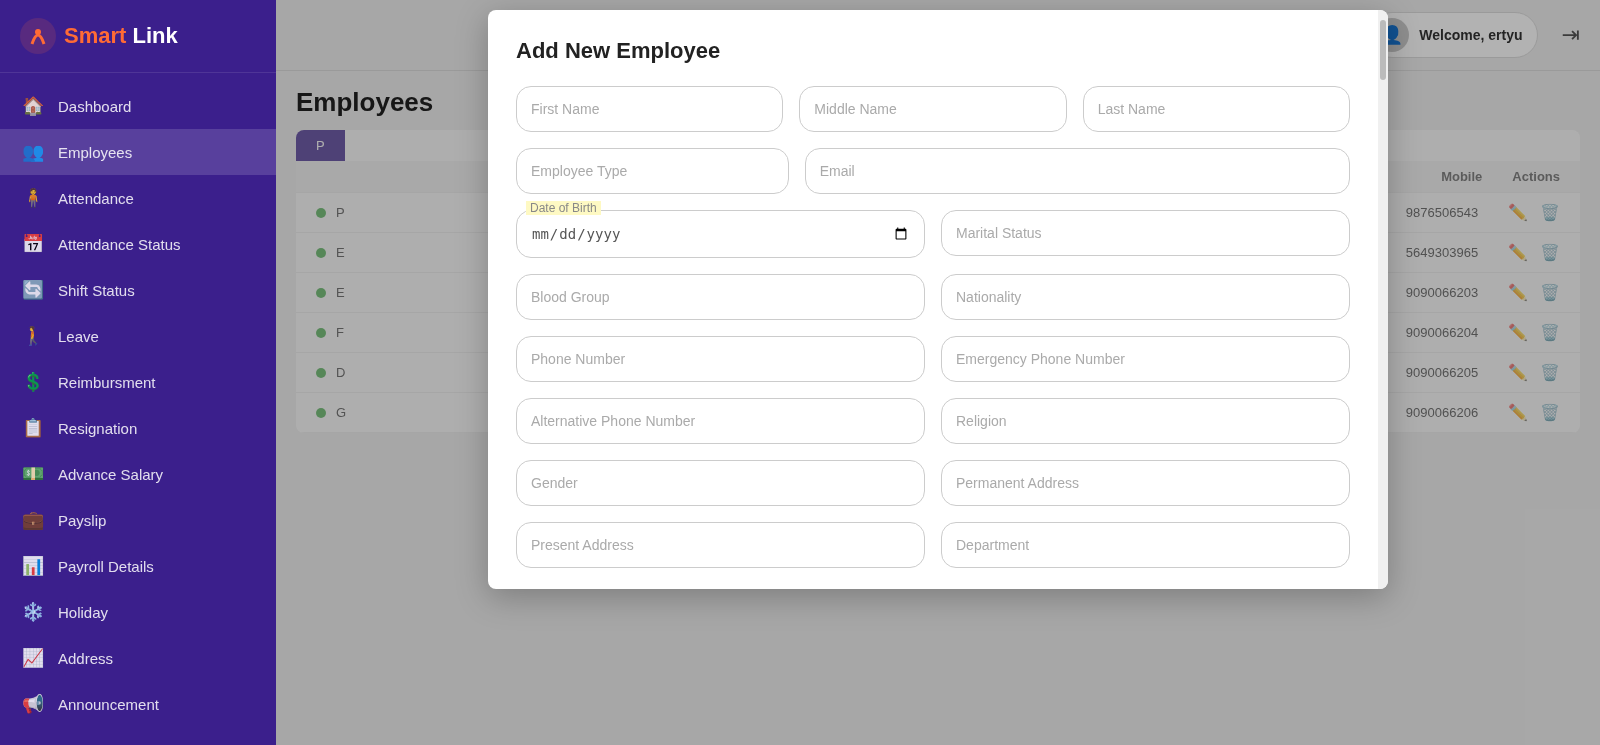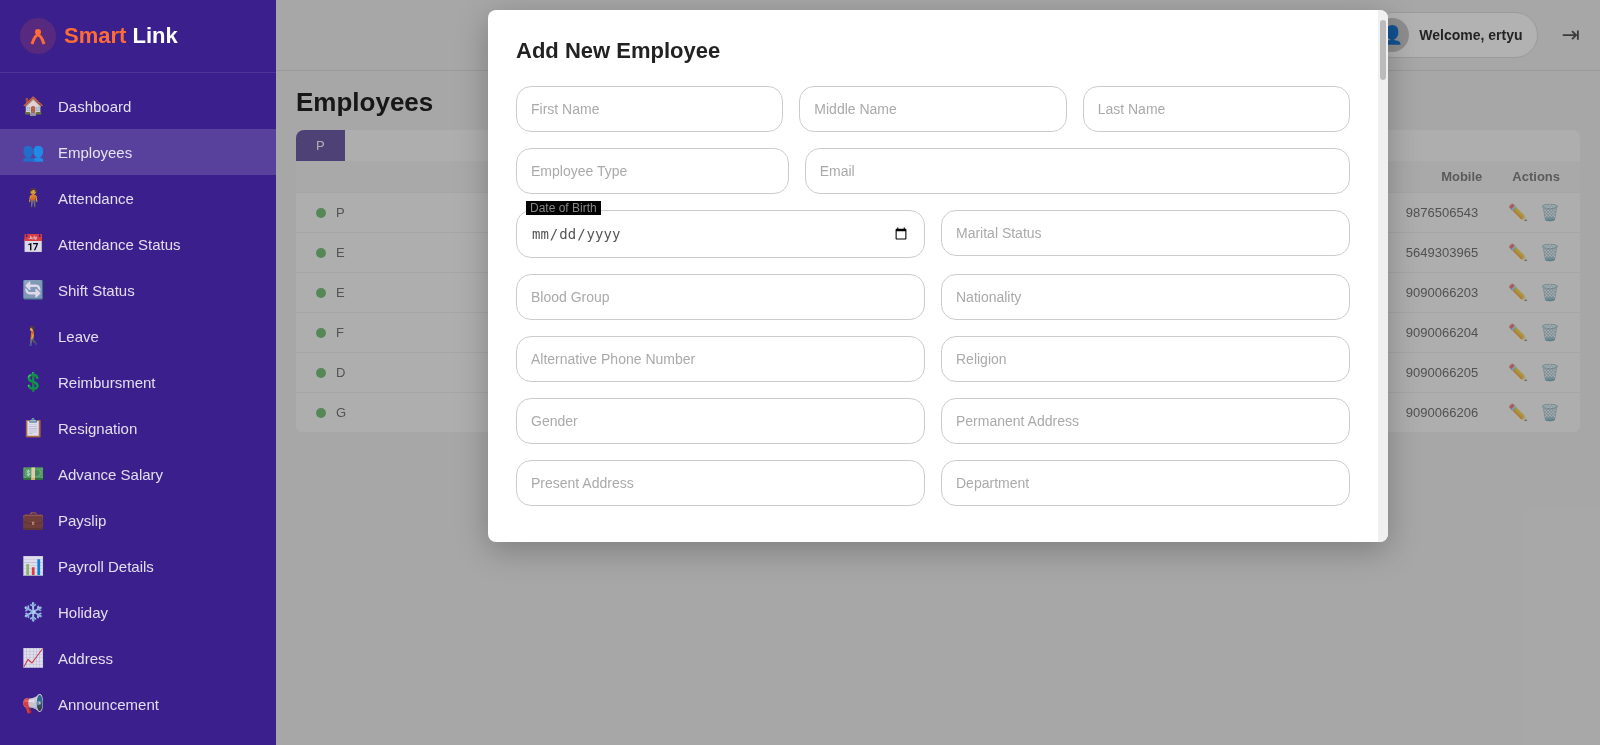--- a/index.html
+++ b/index.html
@@ -156,21 +156,21 @@
       width: 900px;
       max-height: 700px;
       overflow: hidden;
       position: relative;
       display: flex;
       flex-direction: column;
       box-shadow: 0 8px 32px rgba(0,0,0,0.25);
     }
     .modal-scroll {
       overflow-y: auto;
-      padding: 28px 28px 20px 28px;
+      padding: 28px 28px 5px 28px;
       flex: 1;
     }
     
     .modal-scroll::-webkit-scrollbar { width: 8px; }
     .modal-scroll::-webkit-scrollbar-track { background: #f0f0f0; }
     .modal-scroll::-webkit-scrollbar-thumb { background: #bbb; border-radius: 4px; }
 
     .modal-title {
       font-size: 22px;
       font-weight: 600;
@@ -212,21 +212,21 @@
       border-radius: 15px;
       font-size: 14px;
       color: #444;
       background: white;
       outline: none;
     }
     .form-field label {
       position: absolute;
       top: -9px;
       left: 10px;
-      background: #000000;
+      background: #fef9c3;
       padding: 0 4px;
       font-size: 12px;
       color: #888;
     }
     .form-field input::placeholder { color: #aaa; font-size: 14px; }
     .form-field.date-field input { color: #555; }
 
     
     .table-cols-header {
       display: flex;
@@ -436,20 +436,28 @@
 
           <div class="form-row">
             <div class="form-field">
               <input type="text" placeholder="Blood Group" style="">
             </div>
             <div class="form-field">
               <input type="text" placeholder="Nationality" style="">
             </div>
           </div>
 
+          <div class="form-row">
+            <div class="form-field">
+              <input type="text" placeholder="Phone Number" style="">
+            </div>
+            <div class="form-field">
+              <input type="text" placeholder="Emergency Phone Number" style="">
+            </div>
+          </div>
 
           <div class="form-row">
             <div class="form-field">
               <input type="text" placeholder="Alternative Phone Number" style="">
             </div>
             <div class="form-field">
               <input type="text" placeholder="Religion" style="">
             </div>
           </div>
 

